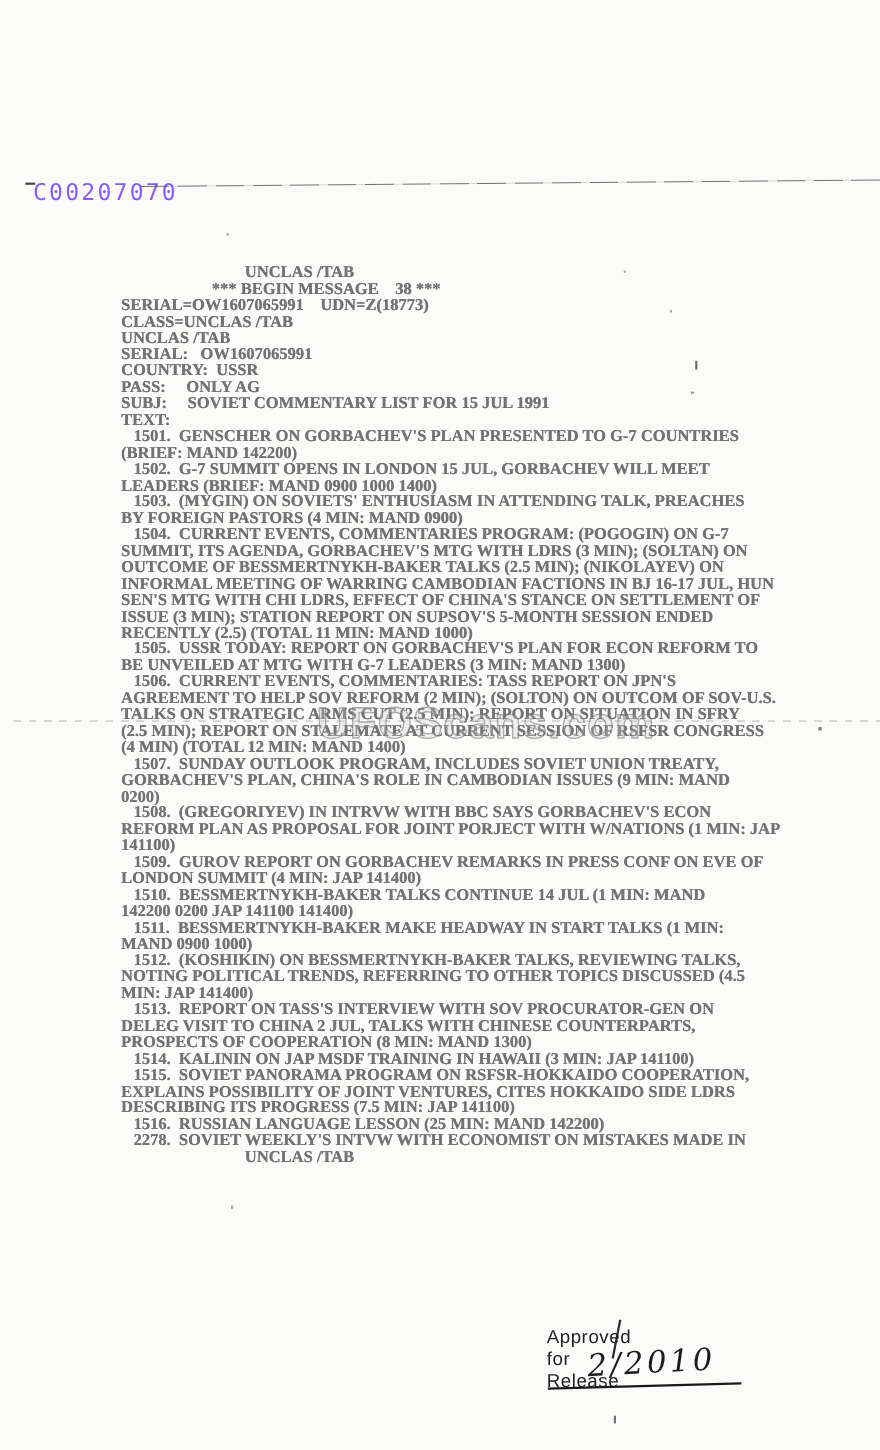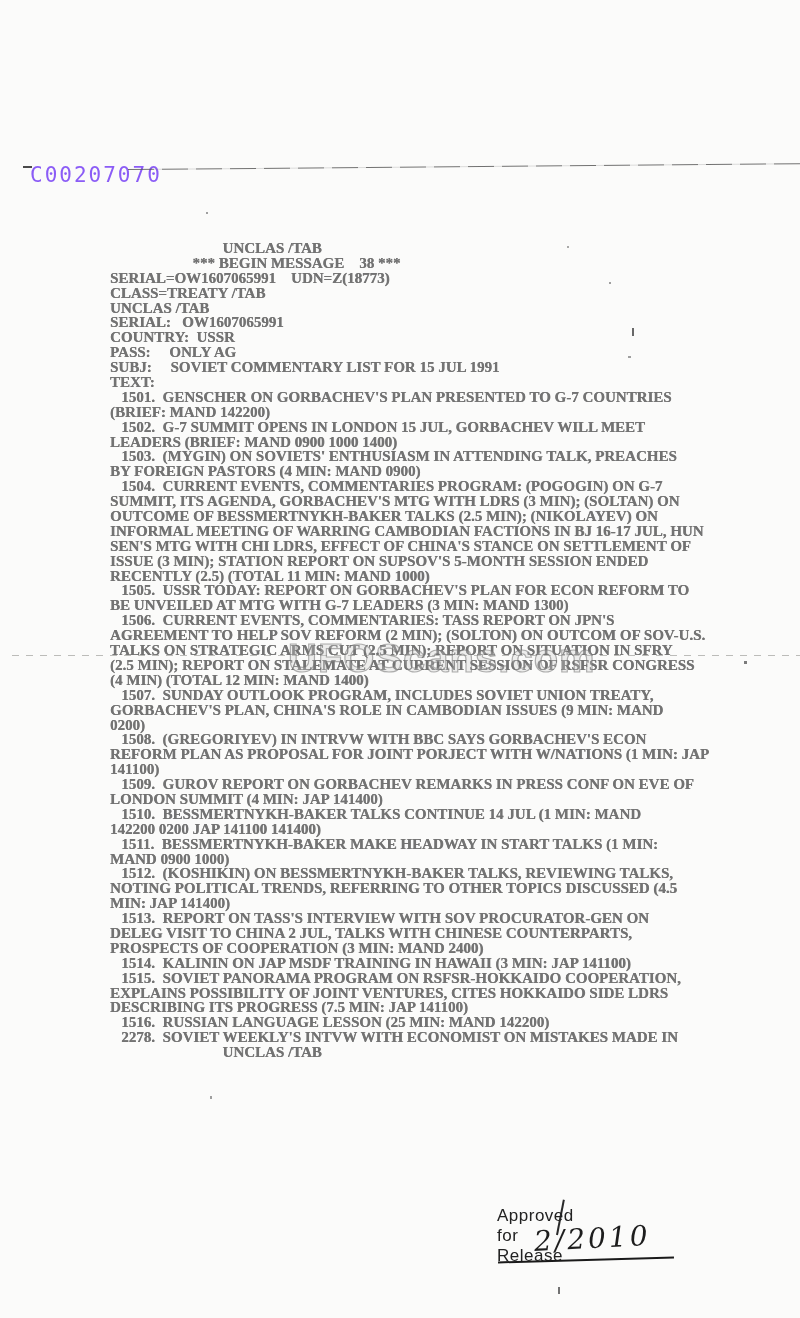--- a/index.html
+++ b/index.html
@@ -94,21 +94,21 @@
 <div class="page">
 
   <div class="doc-number-tick"></div>
   <div class="doc-number">C00207070</div>
   <div class="top-scan-line"></div>
 
   <div class="text-block">
       <div class="line">                              UNCLAS /TAB</div>
       <div class="line">                      *** BEGIN MESSAGE    38 ***</div>
       <div class="line">SERIAL=OW1607065991    UDN=Z(18773)</div>
-      <div class="line">CLASS=TREATY /TAB</div>
+      <div class="line">CLASS=UNCLAS /TAB</div>
       <div class="line">UNCLAS /TAB</div>
       <div class="line">SERIAL:   OW1607065991</div>
       <div class="line">COUNTRY:  USSR</div>
       <div class="line">PASS:     ONLY AG</div>
       <div class="line">SUBJ:     SOVIET COMMENTARY LIST FOR 15 JUL 1991</div>
       <div class="line">TEXT:</div>
       <div class="line">   1501.  GENSCHER ON GORBACHEV'S PLAN PRESENTED TO G-7 COUNTRIES</div>
       <div class="line">(BRIEF: MAND 142200)</div>
       <div class="line">   1502.  G-7 SUMMIT OPENS IN LONDON 15 JUL, GORBACHEV WILL MEET</div>
       <div class="line">LEADERS (BRIEF: MAND 0900 1000 1400)</div>
@@ -138,21 +138,21 @@
       <div class="line">LONDON SUMMIT (4 MIN: JAP 141400)</div>
       <div class="line">   1510.  BESSMERTNYKH-BAKER TALKS CONTINUE 14 JUL (1 MIN: MAND</div>
       <div class="line">142200 0200 JAP 141100 141400)</div>
       <div class="line">   1511.  BESSMERTNYKH-BAKER MAKE HEADWAY IN START TALKS (1 MIN:</div>
       <div class="line">MAND 0900 1000)</div>
       <div class="line">   1512.  (KOSHIKIN) ON BESSMERTNYKH-BAKER TALKS, REVIEWING TALKS,</div>
       <div class="line">NOTING POLITICAL TRENDS, REFERRING TO OTHER TOPICS DISCUSSED (4.5</div>
       <div class="line">MIN: JAP 141400)</div>
       <div class="line">   1513.  REPORT ON TASS'S INTERVIEW WITH SOV PROCURATOR-GEN ON</div>
       <div class="line">DELEG VISIT TO CHINA 2 JUL, TALKS WITH CHINESE COUNTERPARTS,</div>
-      <div class="line">PROSPECTS OF COOPERATION (3 MIN: MAND 2400)</div>
+      <div class="line">PROSPECTS OF COOPERATION (8 MIN: MAND 1300)</div>
       <div class="line">   1514.  KALININ ON JAP MSDF TRAINING IN HAWAII (3 MIN: JAP 141100)</div>
       <div class="line">   1515.  SOVIET PANORAMA PROGRAM ON RSFSR-HOKKAIDO COOPERATION,</div>
       <div class="line">EXPLAINS POSSIBILITY OF JOINT VENTURES, CITES HOKKAIDO SIDE LDRS</div>
       <div class="line">DESCRIBING ITS PROGRESS (7.5 MIN: JAP 141100)</div>
       <div class="line">   1516.  RUSSIAN LANGUAGE LESSON (25 MIN: MAND 142200)</div>
       <div class="line">   2278.  SOVIET WEEKLY'S INTVW WITH ECONOMIST ON MISTAKES MADE IN</div>
       <div class="line">                              UNCLAS /TAB</div>
     </div>
 
   <div class="mid-scan-line"></div>

